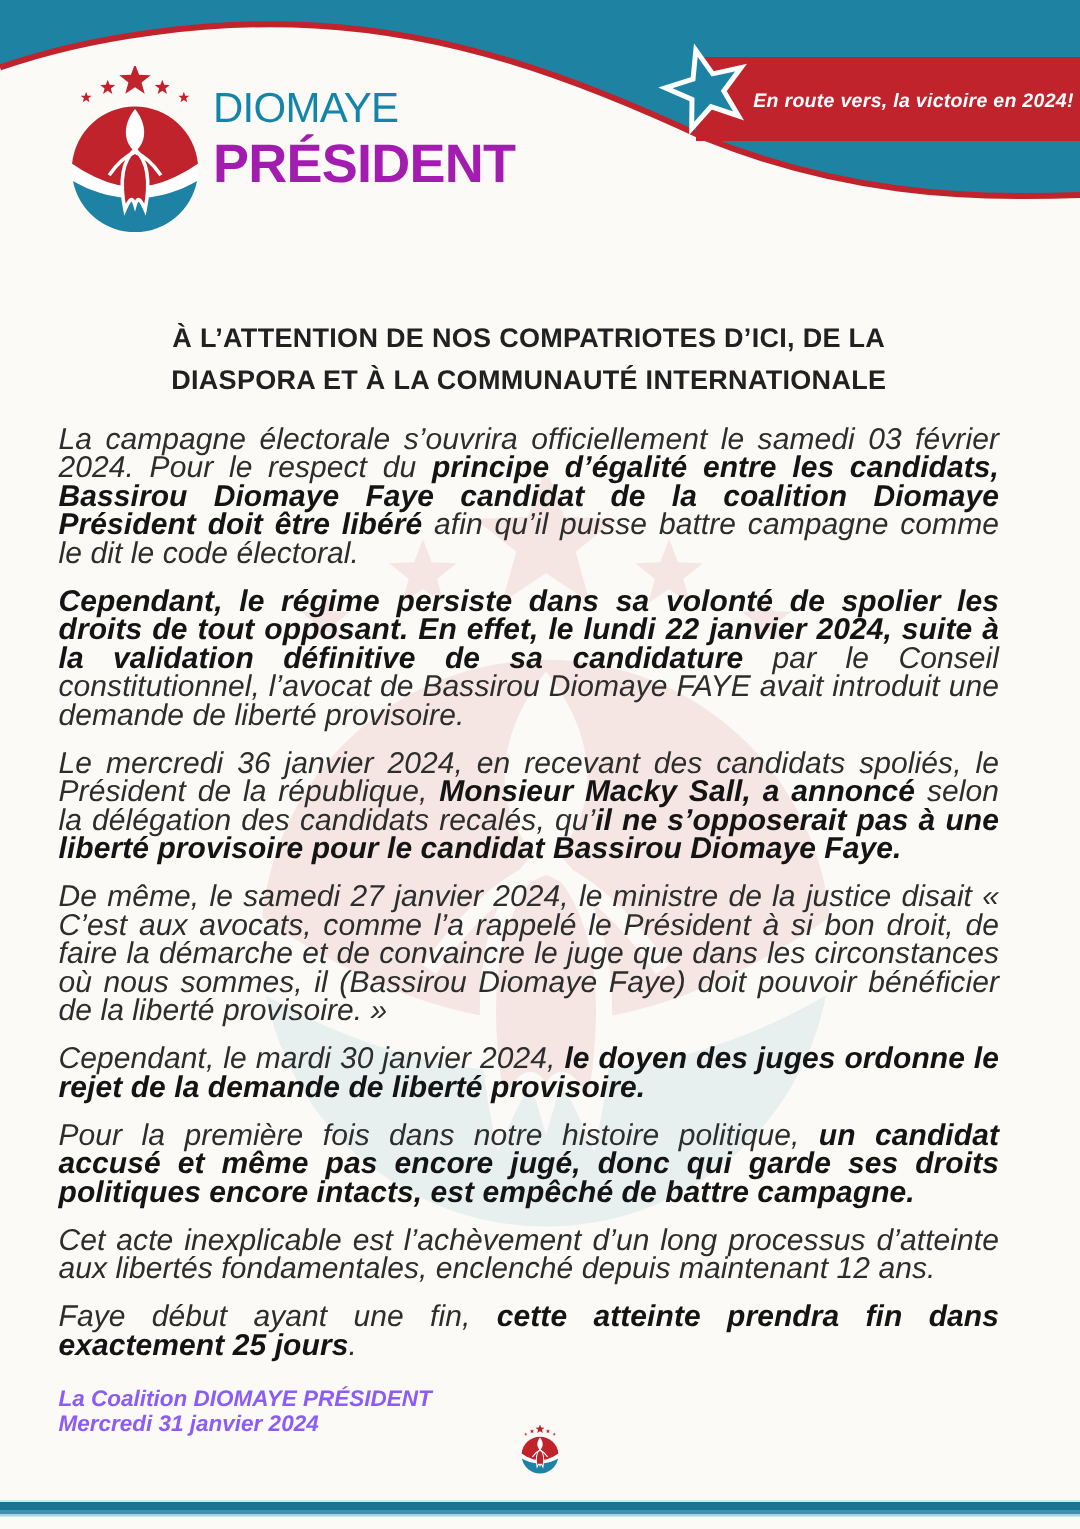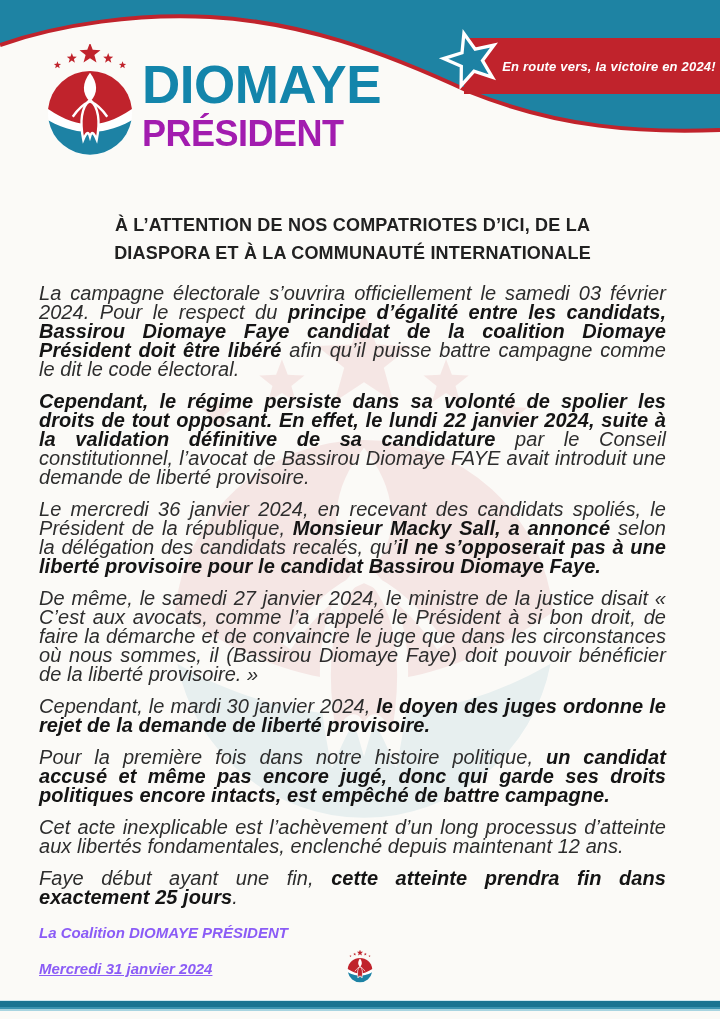--- a/index.html
+++ b/index.html
@@ -5,21 +5,21 @@
   html,body{margin:0;padding:0;background:#e8e8e8;}
   .page{
     position:relative;width:720px;height:1019px;margin:0 auto;
     background:#fbfaf7;overflow:hidden;
     font-family:"Liberation Sans",sans-serif;
   }
   
   .header-wave{position:absolute;top:0;left:0;width:720px;height:145px;display:block;}
   .logo-emblem{position:absolute;left:42px;top:44px;width:96px;height:113px;}
   .wordmark{position:absolute;left:142px;top:58px;line-height:1;}
-  .wordmark-l1{font-size:53px;font-weight:bold;letter-spacing:-0.5px;color:#1385ab;}
+  .wordmark-l1{font-size:28px;font-weight:normal;letter-spacing:-0.5px;color:#1385ab;}
   .wordmark-l2{font-size:36px;font-weight:bold;letter-spacing:-0.5px;color:#a21caf;margin-top:5px;}
   .banner{
     position:absolute;left:464px;top:38px;right:0;height:56px;background:#c0232c;
     display:flex;align-items:center;justify-content:center;padding-left:34px;
   }
   .banner-text{color:#ffffff;font-size:13px;font-weight:bold;font-style:italic;letter-spacing:0.2px;white-space:nowrap;}
   .banner-star{position:absolute;left:438px;top:27px;width:66px;height:66px;}
   
   .watermark{position:absolute;left:148px;top:318px;width:432px;height:510px;opacity:0.085;pointer-events:none;}
   
@@ -28,21 +28,21 @@
     text-align:center;font-weight:bold;font-size:18px;line-height:27.5px;
     color:#212121;letter-spacing:0.2px;margin:0 0 17px 0;
   }
   .para{
     font-size:20px;line-height:19px;text-align:justify;color:#2d2d2d;
     margin:0 0 13px 0;letter-spacing:0.05px;font-style:italic;
   }
   .para b{color:#141414;}
   .signature{text-align:left;font-style:italic;font-weight:bold;font-size:15px;color:#8b5cf6;}
   .sig1{margin-top:17px;}
-  .sig2{margin-top:19px;text-decoration:underline;}
+  .sig2{}
   
   .footer-logo{position:absolute;left:346px;top:950px;width:28px;height:33px;}
   .footer-bar{
     position:absolute;left:0;top:1000px;width:720px;height:11px;
     background:linear-gradient(180deg,#cfe7ef 0%,#cfe7ef 13%,#1a7492 13%,#1a7492 62%,#3b93b0 62%,#3b93b0 85%,#a8d4e0 85%,#a8d4e0 100%);
   }
 </style>
 </head>
 <body>
 

